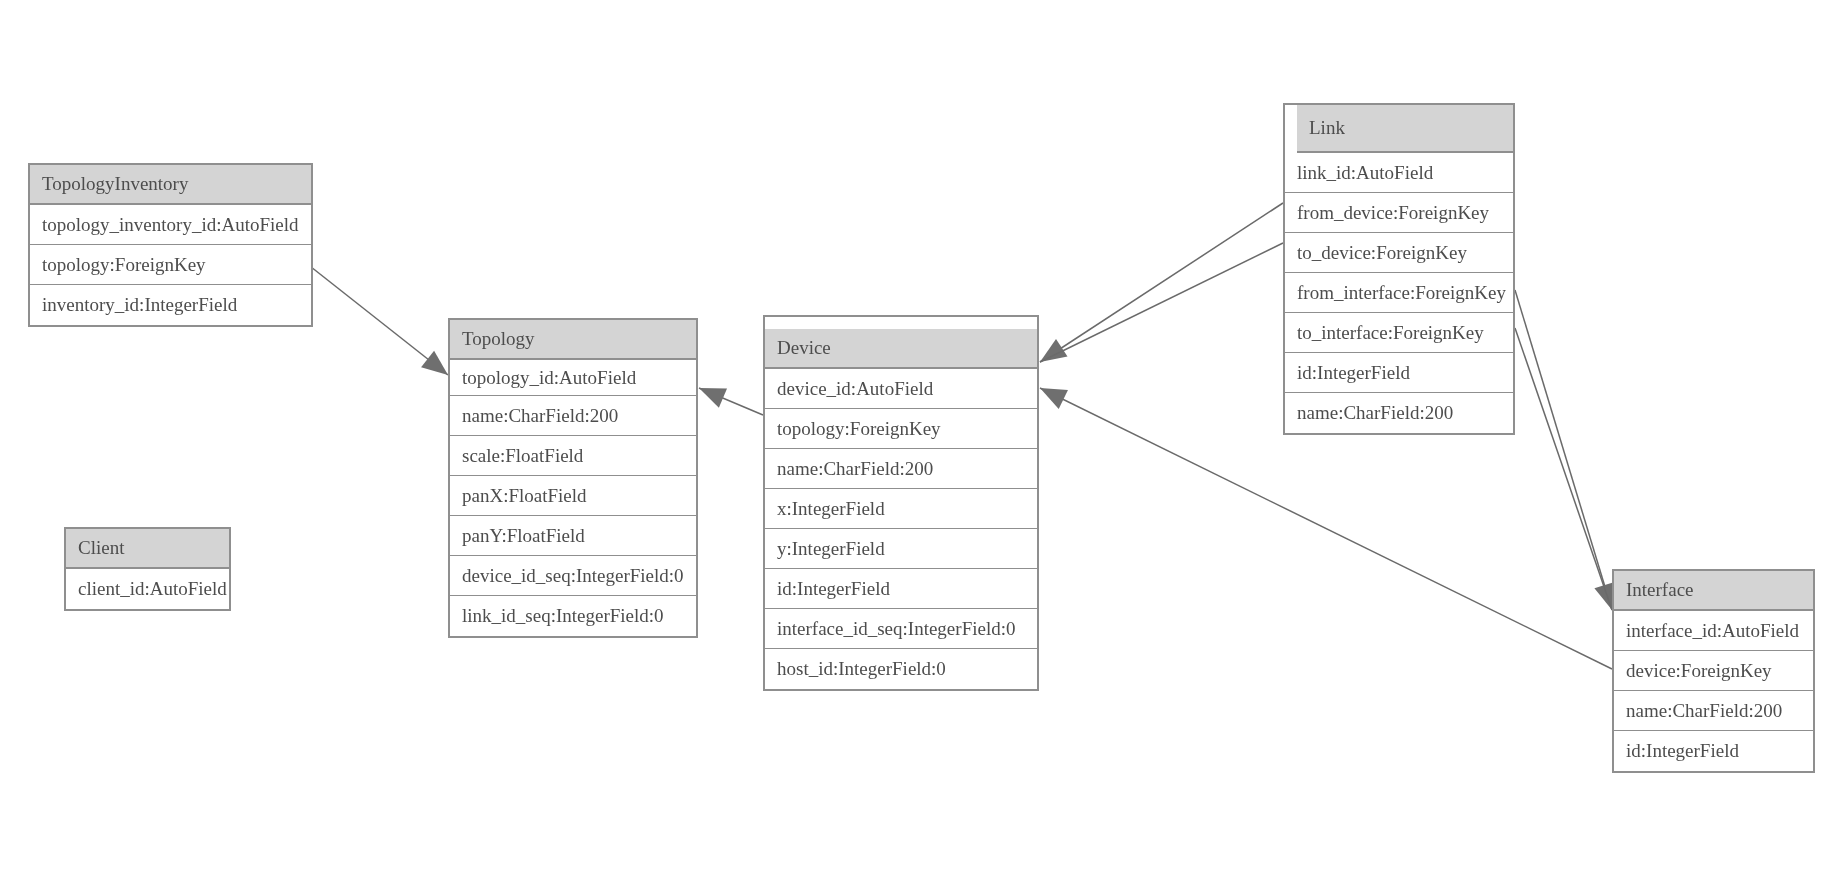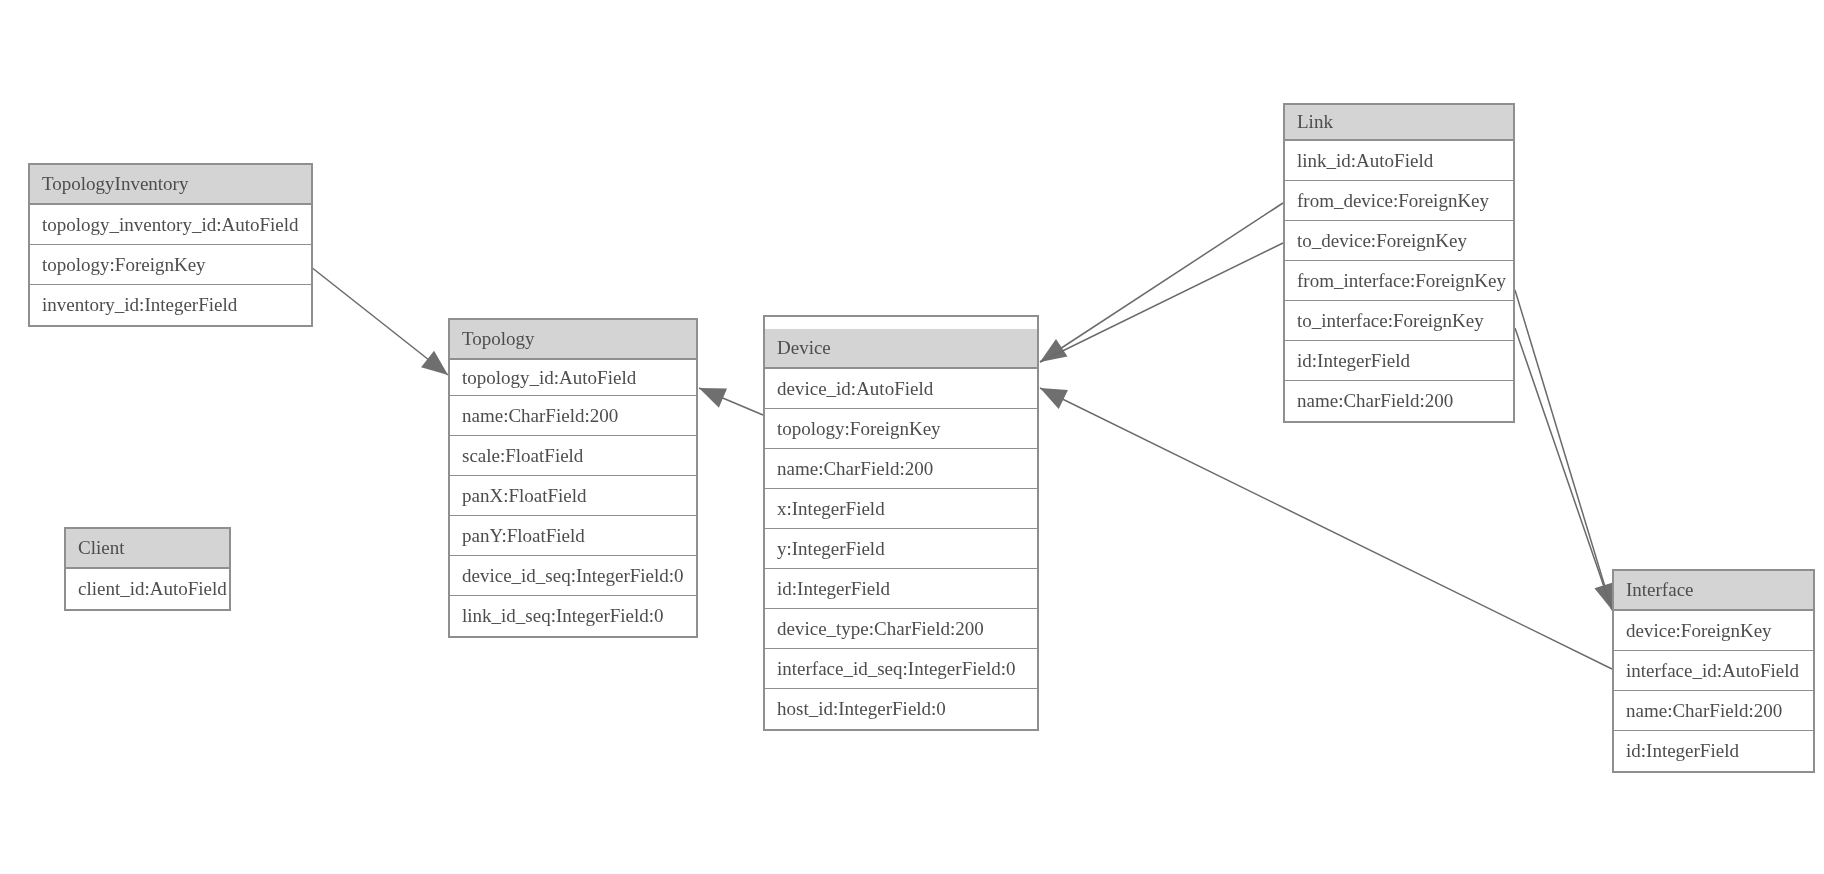--- a/index.html
+++ b/index.html
@@ -97,34 +97,33 @@
       <div class="entity-row" style="height: 40px;">client_id:AutoField</div>
     </div>
     <div class="entity" style="left: 763px; top: 315px; width: 276px;">
       <div class="entity-header" style="height: 40px; margin-top: 12px;">Device</div>
       <div class="entity-row" style="height: 40px;">device_id:AutoField</div>
       <div class="entity-row" style="height: 40px;">topology:ForeignKey</div>
       <div class="entity-row" style="height: 40px;">name:CharField:200</div>
       <div class="entity-row" style="height: 40px;">x:IntegerField</div>
       <div class="entity-row" style="height: 40px;">y:IntegerField</div>
       <div class="entity-row" style="height: 40px;">id:IntegerField</div>
-      <div class="entity-row" style="height: 40px;">device_type:CharField:200</div>
       <div class="entity-row" style="height: 40px;">interface_id_seq:IntegerField:0</div>
       <div class="entity-row" style="height: 40px;">host_id:IntegerField:0</div>
     </div>
     <div class="entity" style="left: 1283px; top: 103px; width: 232px;">
-      <div class="entity-header" style="height: 36px;">Link</div>
+      <div class="entity-header" style="height: 48px; margin-left: 12px;">Link</div>
       <div class="entity-row" style="height: 40px;">link_id:AutoField</div>
       <div class="entity-row" style="height: 40px;">from_device:ForeignKey</div>
       <div class="entity-row" style="height: 40px;">to_device:ForeignKey</div>
       <div class="entity-row" style="height: 40px;">from_interface:ForeignKey</div>
       <div class="entity-row" style="height: 40px;">to_interface:ForeignKey</div>
       <div class="entity-row" style="height: 40px;">id:IntegerField</div>
       <div class="entity-row" style="height: 40px;">name:CharField:200</div>
     </div>
     <div class="entity" style="left: 1612px; top: 569px; width: 203px;">
       <div class="entity-header" style="height: 40px;">Interface</div>
+      <div class="entity-row" style="height: 40px;">interface_id:AutoField</div>
       <div class="entity-row" style="height: 40px;">device:ForeignKey</div>
-      <div class="entity-row" style="height: 40px;">interface_id:AutoField</div>
       <div class="entity-row" style="height: 40px;">name:CharField:200</div>
       <div class="entity-row" style="height: 40px;">id:IntegerField</div>
     </div>
   </div>
 
 </body></html>

